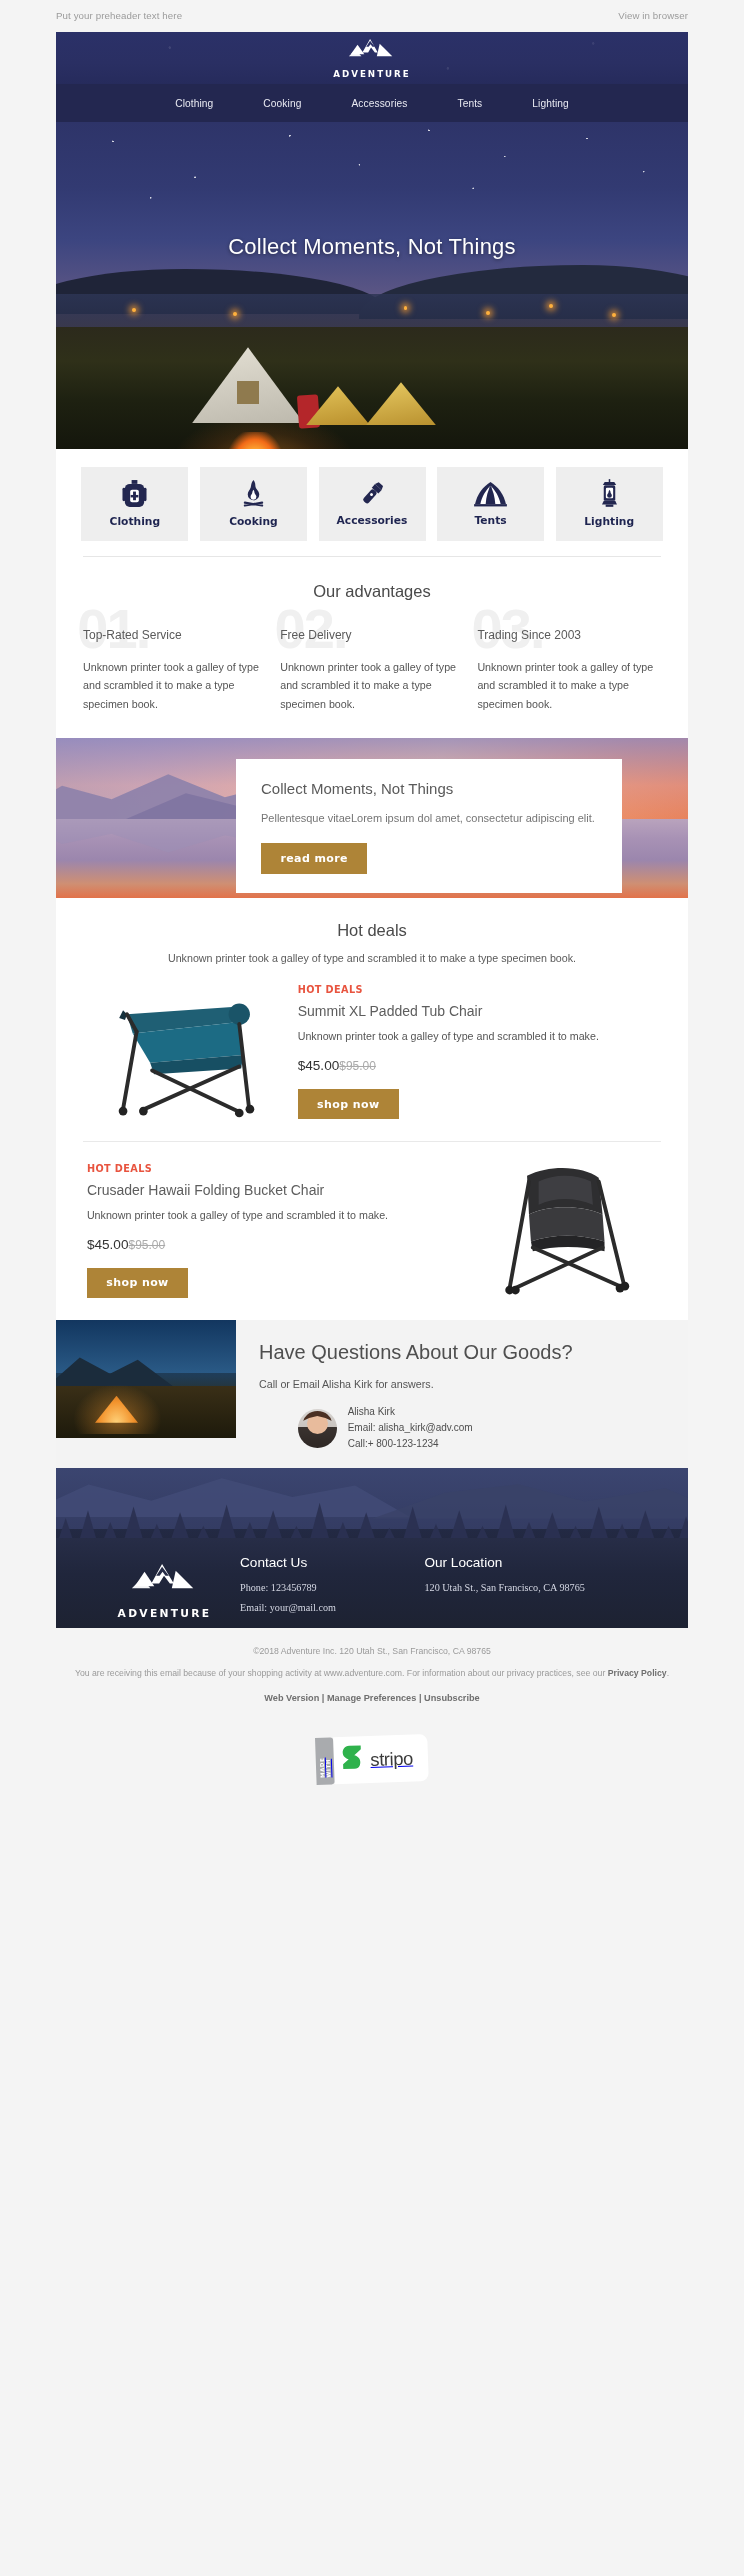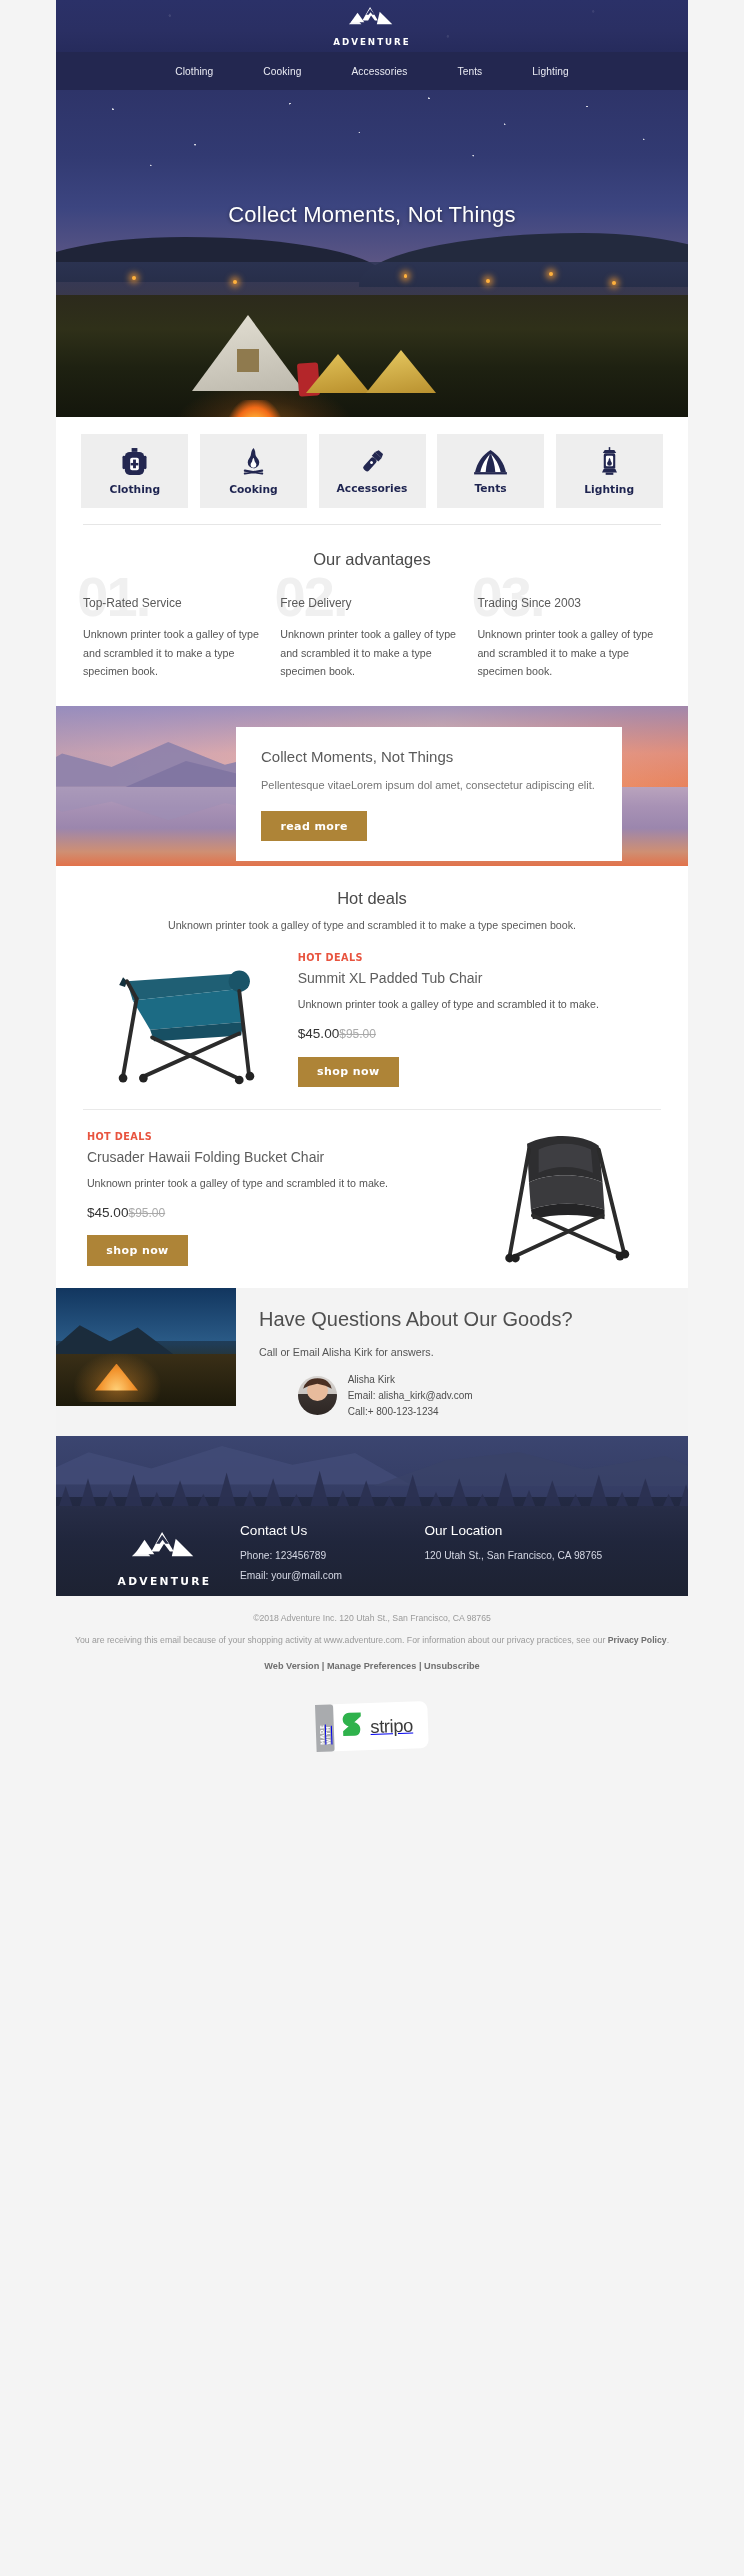--- a/index.html
+++ b/index.html
@@ -211,21 +211,21 @@
     clip-path: polygon(0 100%, 20% 36%, 40% 16%, 58% 58%, 80% 26%, 100% 100%); opacity:.8; }
   .f-tree-row { position:absolute; left:0; right:0; top:25px; height:54px; display:flex; align-items:flex-end; }
   .f-band { position:absolute; left:0; right:0; top:70px; bottom:0;
     background: linear-gradient(180deg,#272d47 0%, #20263c 40%, #1d2232 100%); }
   .footer-content { position:absolute; left:0; right:0; top:70px; display:flex; gap:0; padding: 17.4px 33px 0 33px; }
   .f-logo { width:151px; flex:0 0 151px; display:flex; flex-direction:column; align-items:center; gap:2.9px; padding-top:5.8px; }
   .f-logo-word { color:#fff; font-size:10.7px; font-weight:700; letter-spacing:2.3px; font-family:"DejaVu Sans",sans-serif; }
   .f-col { flex:1; }
   .f-col.loc { flex: 1.25; }
   .f-h { color:#fff; font-size:13.6px; font-weight:400; }
-  .f-line { color:#d5d8e4; font-size:10.2px; line-height:1.75; margin-top:8.7px; }
+  .f-line { color:#d5d8e4; font-size:10.2px; line-height:1.75; margin-top:8.7px;font-family:Liberation Serif, serif; }
 
   
   .legal { padding: 15.5px 54px 13.6px 54px; text-align:center; color:#9a9a9a; font-size:8.7px; line-height:1.75; }
   .legal .row2 { margin-top:6.8px; }
   .legal b { color:#6f6f6f; }
   .legal .links { margin-top:9.7px; color:#6f6f6f; font-weight:700; font-size:9.2px; }
   .legal a { color:inherit; text-decoration:none; }
 
   
   .stripo-wrap { display:flex; justify-content:center; padding: 15.5px 0 25px 0; }
@@ -239,20 +239,24 @@
   }
   .stripo-main { background:#fff; border-radius: 0 7.8px 7.8px 0; height:47px;
     display:flex; align-items:center; gap:5.8px; padding: 0 15.5px 0 7.8px; }
   .stripo-name { font-size:18.4px; color:#3b3b3b; letter-spacing:-0.4px; }
 </style>
 </head>
 <body>
 
 <div class="page">
 
+  <div class="preheader">
+    <span>Put your preheader text here</span>
+    <a href="#">View in browser</a>
+  </div>
 
   <div class="email">
 
     <div class="logo-band">
       <div class="logo-lockup">
         <span>
           <svg width="54" height="27" viewBox="0 0 56 28" aria-hidden="true">
             <path d="M26 2 L34 16 L31 16 L27 11 L24 16 L18 16 Z" fill="#ffffff"></path>
             <path d="M13 8 L20 18 L6 18 Z" fill="#ffffff"></path>
             <path d="M36 7 L49 20 L33 20 Z" fill="#ffffff"></path>

